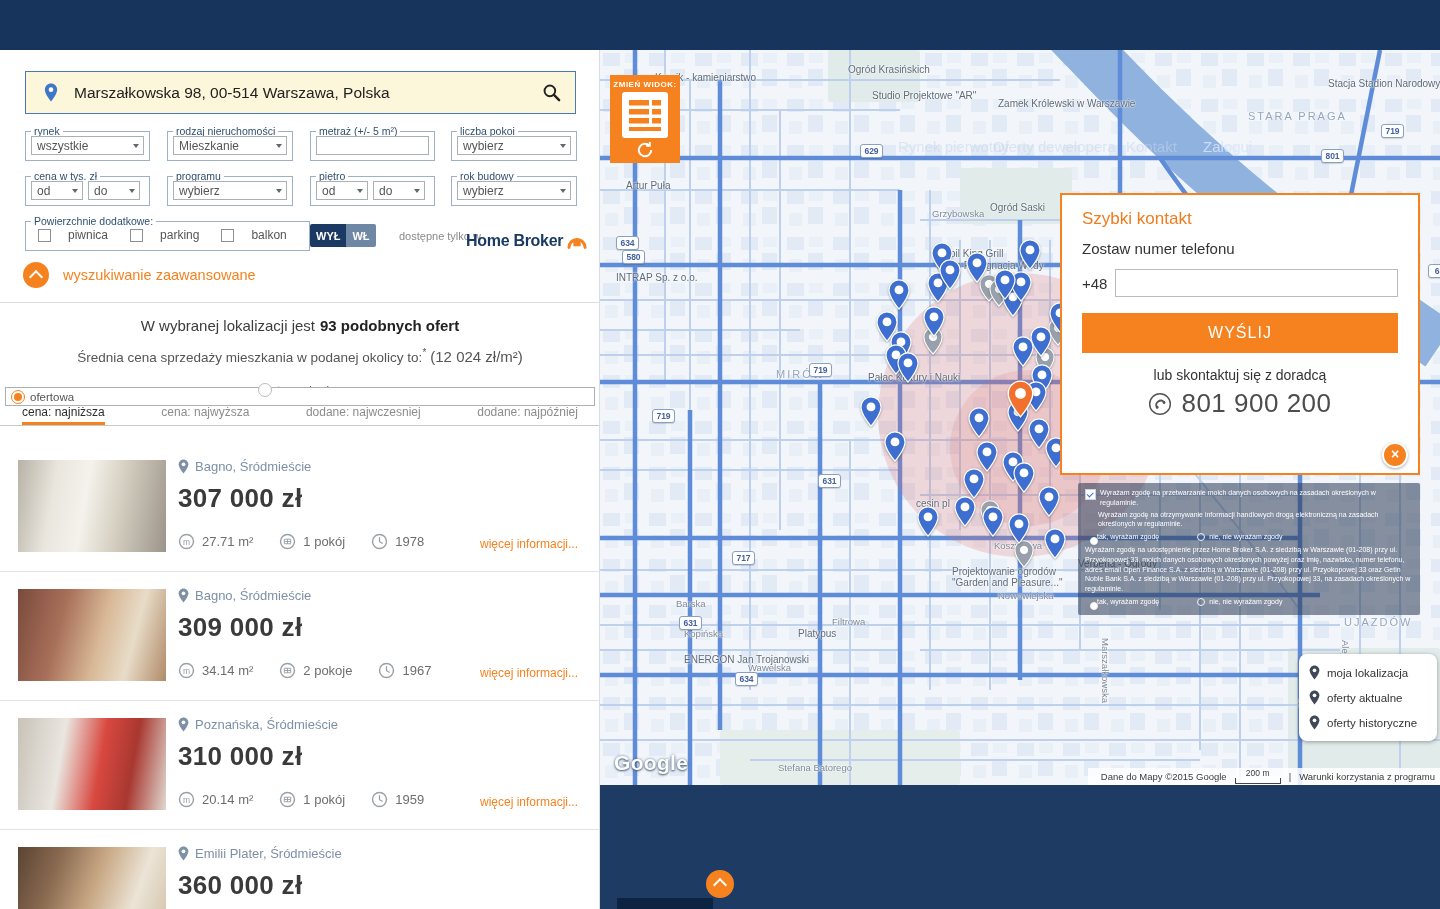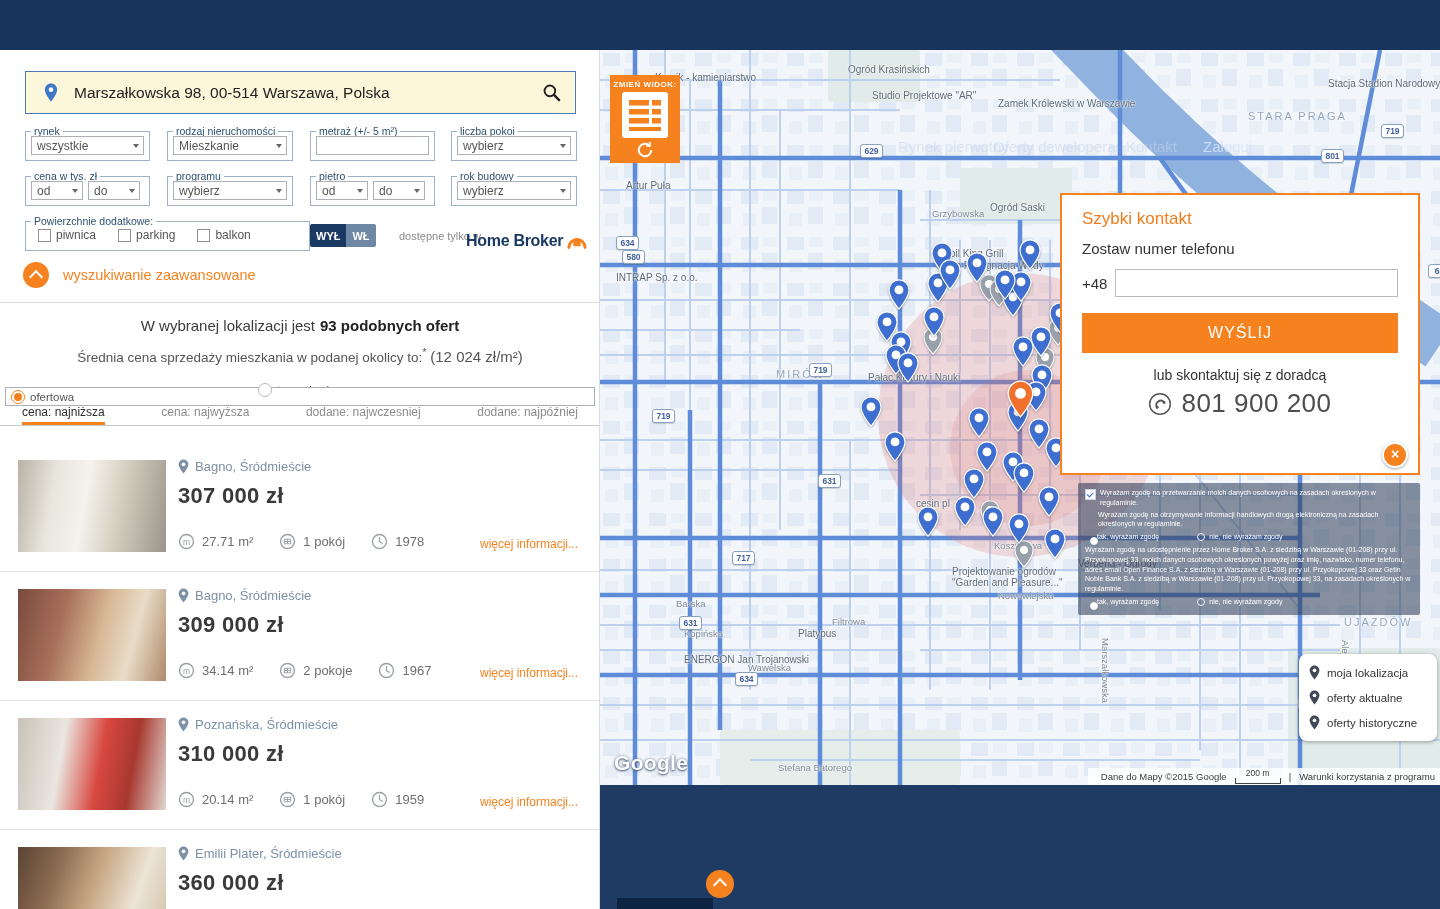--- a/index.html
+++ b/index.html
@@ -22,21 +22,21 @@
   .fbox{position:absolute;top:0;height:30px;border:1px solid #9db0c6;background:#fff;box-sizing:border-box;}
   .fbox>label{position:absolute;top:-7px;left:5px;background:#fff;padding:0 3px;font-size:10.5px;color:#30506f;white-space:nowrap;}
   .sel{position:absolute;top:4px;left:5px;right:5px;height:19px;border:1px solid #aab0b6;background:#fff;display:flex;align-items:center;font-size:12px;color:#555;padding-left:5px;box-sizing:border-box;cursor:pointer;}
   .sel .arr{margin-left:auto;margin-right:4px;width:0;height:0;border-left:3.5px solid transparent;border-right:3.5px solid transparent;border-top:4px solid #666;}
   .sel.h1{right:auto;width:52px;}
   .sel.h2{left:62px;right:auto;width:52px;}
   .txt{position:absolute;top:4px;left:5px;right:5px;height:19px;border:1px solid #aab0b6;box-sizing:border-box;font-size:12px;padding:0 4px;font-family:inherit;}
 
   #powbox{left:25px;width:285px;}
   #powbox .chks{position:absolute;top:6px;left:12px;display:flex;gap:22px;align-items:center;}
-  .chk{display:flex;align-items:center;gap:5px;font-size:12px;color:#555;cursor:pointer;}
+  .chk{display:flex;align-items:center;gap:17px;font-size:12px;color:#555;cursor:pointer;}
   .chk b{width:11px;height:11px;border:1px solid #8f8f8f;background:#fff;display:inline-block;flex:none;}
 
   #toggle{position:absolute;left:310px;top:3px;display:flex;}
   .tg{height:23px;border:none;color:#fff;font-size:11px;font-weight:bold;font-family:inherit;cursor:pointer;}
   .tg.off{width:36px;background:#1b3a63;border-radius:2px 0 0 2px;}
   .tg.on{width:30px;background:#6e87a5;border-radius:0 2px 2px 0;}
   #onlyin{position:absolute;left:399px;top:9px;font-size:11px;color:#8a8a8a;}
   #brand{position:absolute;left:466px;top:10px;display:flex;align-items:center;gap:3px;}
   #brand .bt{font-size:16px;font-weight:bold;color:#1b3a63;letter-spacing:-0.3px;}
 
@@ -68,21 +68,21 @@
   #list{position:absolute;top:377px;left:0;width:600px;}
   #list .spacer{height:16px;}
   .item{position:relative;height:128px;border-bottom:1px solid #e3e3e3;}
   .thumb{position:absolute;left:18px;top:17px;width:148px;height:92px;}
   .t0{background:linear-gradient(100deg,#b8b2a6 0%,#e9e6de 25%,#f4f2ec 45%,#d8d2c4 65%,#9c948a 100%);}
   .t1{background:linear-gradient(105deg,#7a4a3c 0%,#a8705a 30%,#d8b896 55%,#e8dcc8 75%,#b08a68 100%);}
   .t2{background:linear-gradient(100deg,#c8c2b8 0%,#eae6e0 30%,#d84840 55%,#a83830 75%,#e0d8d0 100%);}
   .t3{background:linear-gradient(110deg,#5a4434 0%,#8a6a50 25%,#c8a884 50%,#ece4d6 75%,#d0c0a8 100%);}
   .loc{position:absolute;left:178px;top:16px;display:flex;align-items:center;gap:6px;font-size:13px;color:#7d90a6;}
   .locpin{width:11px;height:15px;fill:#7d90a6;flex:none;}
-  .price{position:absolute;left:178px;top:40px;font-size:22px;font-weight:600;color:#3a3a3a;letter-spacing:.3px;}
+  .price{position:absolute;left:178px;top:40px;font-size:26px;font-weight:600;color:#3a3a3a;letter-spacing:.3px;}
   .mrow{position:absolute;left:178px;top:90px;display:flex;align-items:center;gap:7px;font-size:13px;color:#6e6e6e;}
   .mrow .gap{width:12px;}
   .mi{width:17px;height:17px;color:#9aa0a6;flex:none;}
   .more{position:absolute;right:22px;top:94px;font-size:12px;color:#f5821f;cursor:pointer;}
 
   
   #map{position:absolute;left:600px;top:50px;width:840px;height:735px;overflow:hidden;background:#f2f6fb;}
   #basemap{position:absolute;left:0;top:0;}
   #map-layer{position:absolute;inset:0;}
   .pin{position:absolute;z-index:3;filter:drop-shadow(0 1px 1px rgba(0,0,0,.3));cursor:pointer;}

